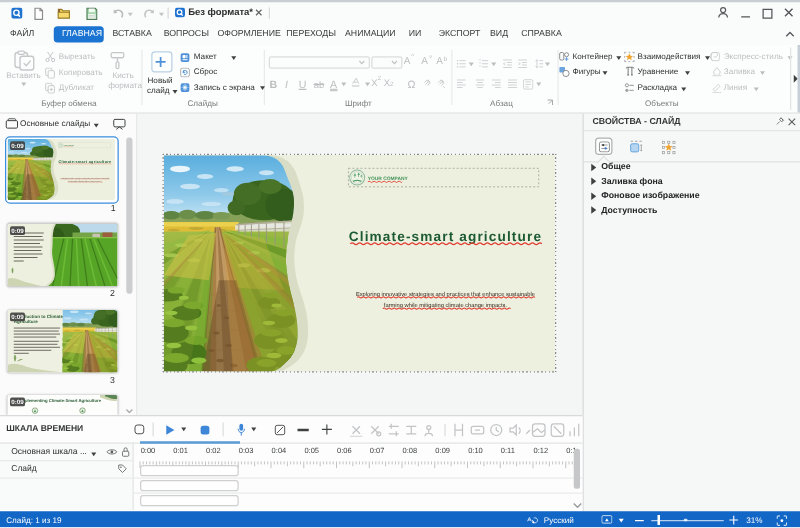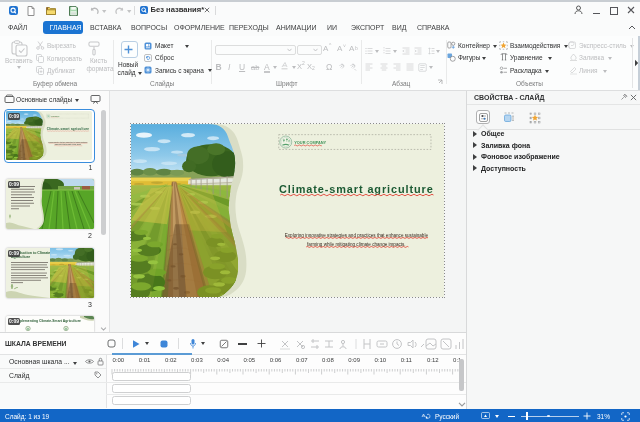--- a/index.html
+++ b/index.html
@@ -54,21 +54,21 @@
   <svg class="abs" style="left:127px;top:8px;" width="5" height="4" viewBox="0 0 5 4">
         <path d="M0 0 H4.4 L2.2 3 Z" fill="#c3c4c5"></path>
       </svg>
   <div class="abs" style="left:134px;top:4px;width:1px;height:9px;background:#d9dadb;"></div>
 
   <svg class="abs" style="left:140px;top:4px;" width="8" height="8" viewBox="0 0 9 9">
         <rect x="0" y="0" width="9" height="9" rx="2.2" fill="#1e72d0"></rect>
         <circle cx="4.1" cy="4.2" r="2.1" fill="none" stroke="#fff" stroke-width="1.1"></circle>
         <path d="M5.3 5.6 L6.6 6.9" stroke="#fff" stroke-width="1.2" stroke-linecap="round"></path>
       </svg>
-  <div class="t" style="left:150.5px;top:3px;font-size:7.6px;font-weight:bold;color:#2e2e2e;">Без названия*</div>
+  <div class="t" style="left:150.5px;top:3px;font-size:7.6px;font-weight:bold;color:#2e2e2e;">Без формата*</div>
   <svg class="abs" style="left:203.5px;top:5px;" width="6" height="6" viewBox="0 0 6 6">
         <path d="M.8 .8 L5.2 5.2 M5.2 .8 L.8 5.2" stroke="#5f6061" stroke-width=".9"></path>
       </svg>
   <div class="abs" style="left:215px;top:4px;width:1px;height:9px;background:#d9dadb;"></div>
 
   <svg class="abs" style="left:574px;top:3px;" width="9" height="10" viewBox="0 0 9 10">
         <circle cx="4.5" cy="3" r="2" fill="none" stroke="#5a5b5c" stroke-width="1"></circle>
         <path d="M1 9 C1.2 6.6 2.6 5.8 4.5 5.8 C6.4 5.8 7.8 6.6 8 9" fill="none" stroke="#5a5b5c" stroke-width="1"></path>
       </svg>
   <div class="abs" style="left:593px;top:11px;width:7px;height:1.2px;background:#55565a;"></div>

